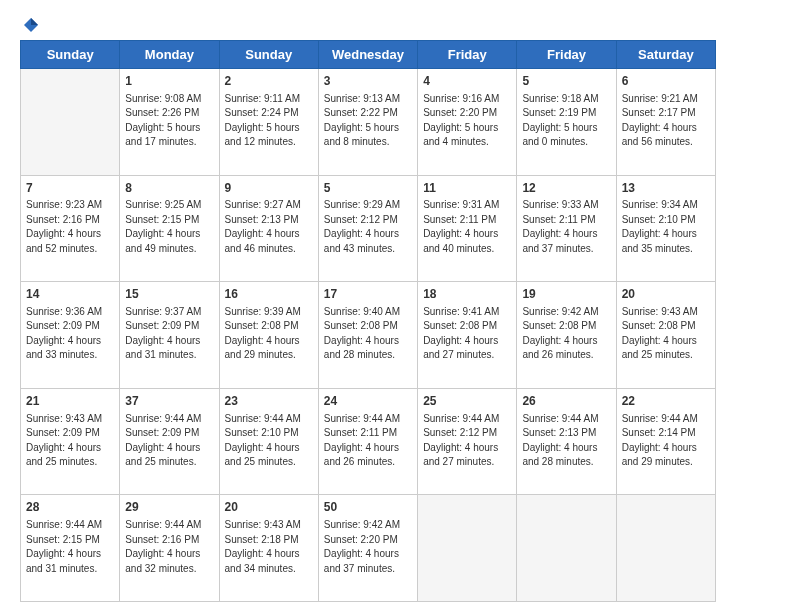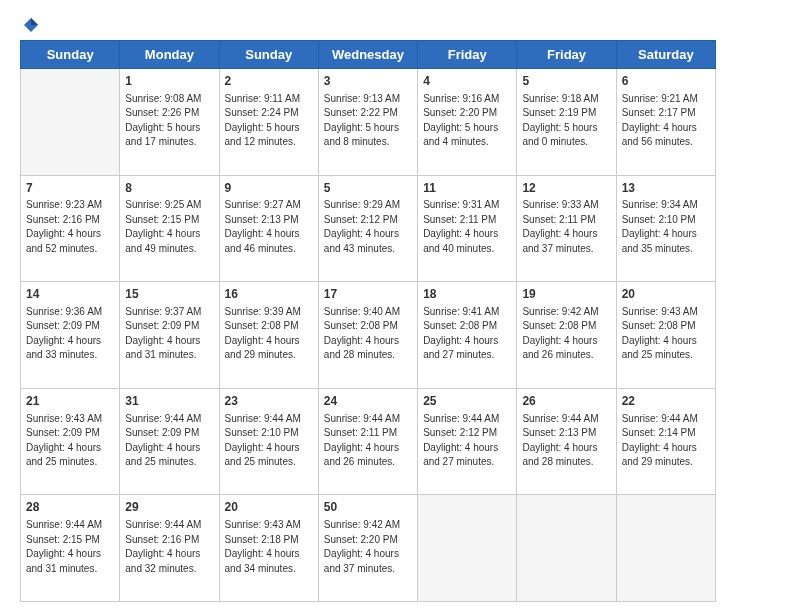--- a/index.html
+++ b/index.html
@@ -217,21 +217,21 @@
             <span class="day-num">20</span>
             <div class="day-info">Sunrise: 9:43 AM<br>Sunset: 2:08 PM<br>Daylight: 4 hours and 25 minutes.</div>
           </td>
         </tr>
         <tr>
           <td>
             <span class="day-num">21</span>
             <div class="day-info">Sunrise: 9:43 AM<br>Sunset: 2:09 PM<br>Daylight: 4 hours and 25 minutes.</div>
           </td>
           <td>
-            <span class="day-num">31</span>
+            <span class="day-num">37</span>
             <div class="day-info">Sunrise: 9:44 AM<br>Sunset: 2:09 PM<br>Daylight: 4 hours and 25 minutes.</div>
           </td>
           <td>
             <span class="day-num">23</span>
             <div class="day-info">Sunrise: 9:44 AM<br>Sunset: 2:10 PM<br>Daylight: 4 hours and 25 minutes.</div>
           </td>
           <td>
             <span class="day-num">24</span>
             <div class="day-info">Sunrise: 9:44 AM<br>Sunset: 2:11 PM<br>Daylight: 4 hours and 26 minutes.</div>
           </td>

